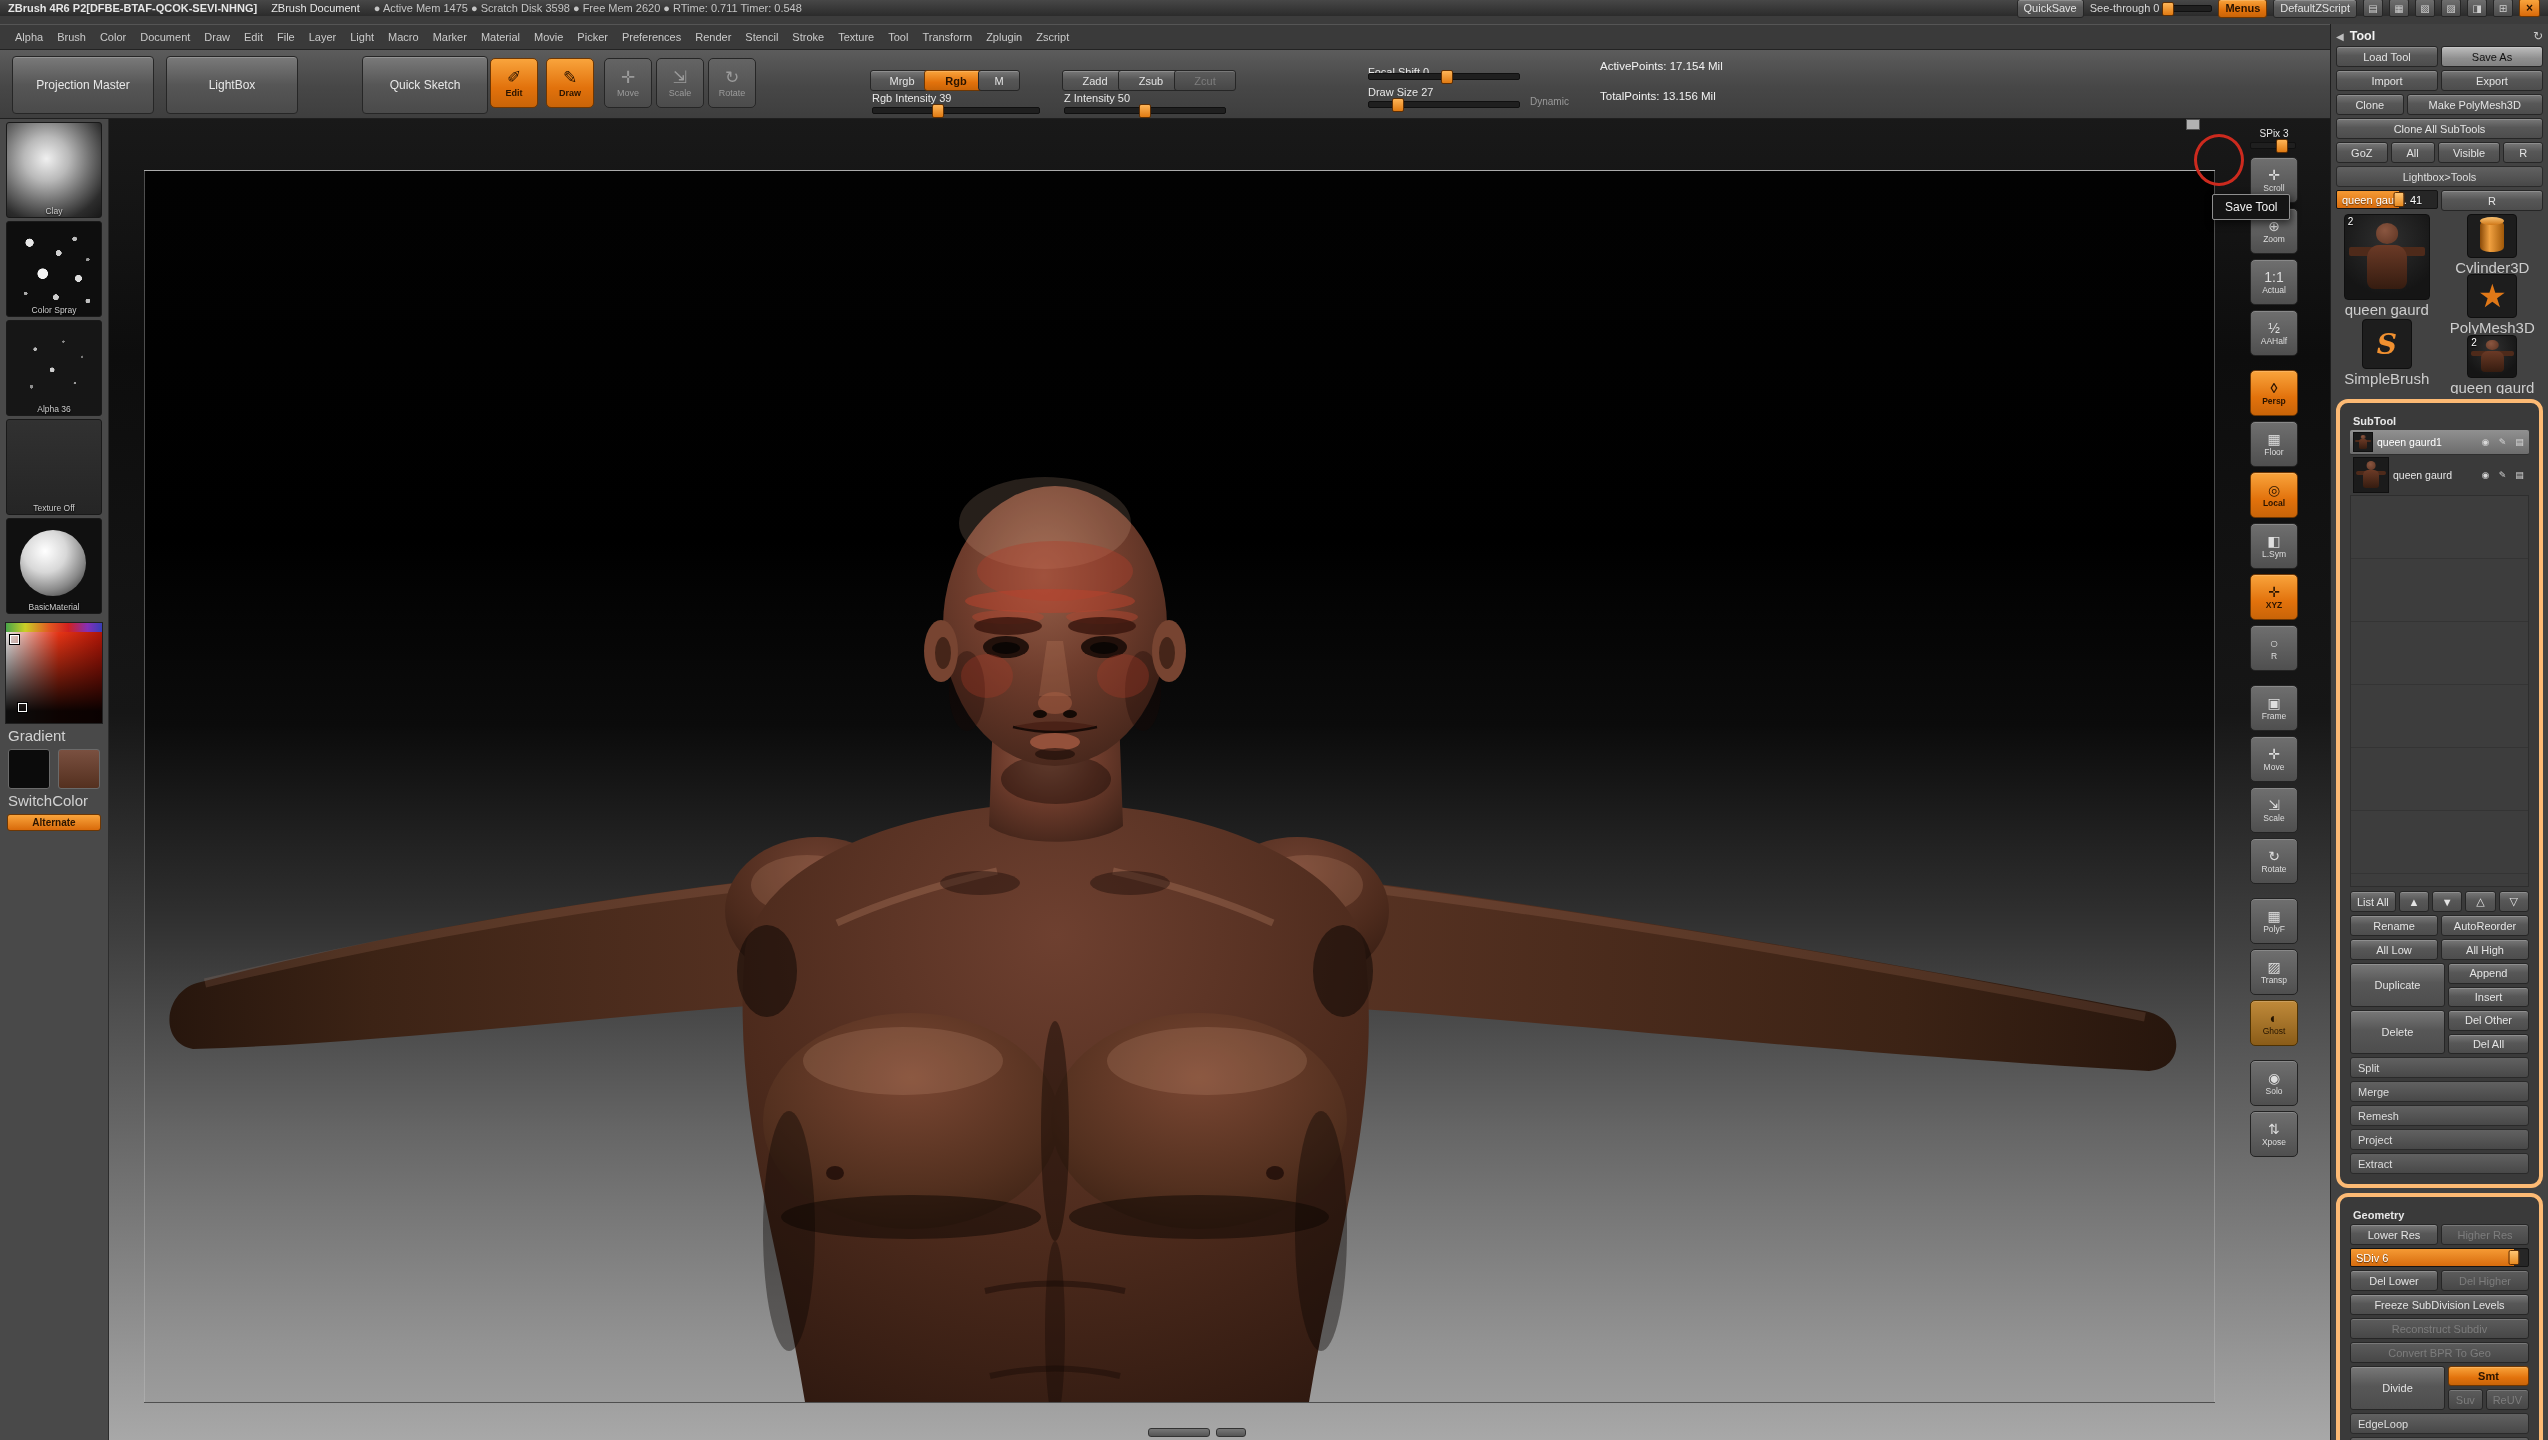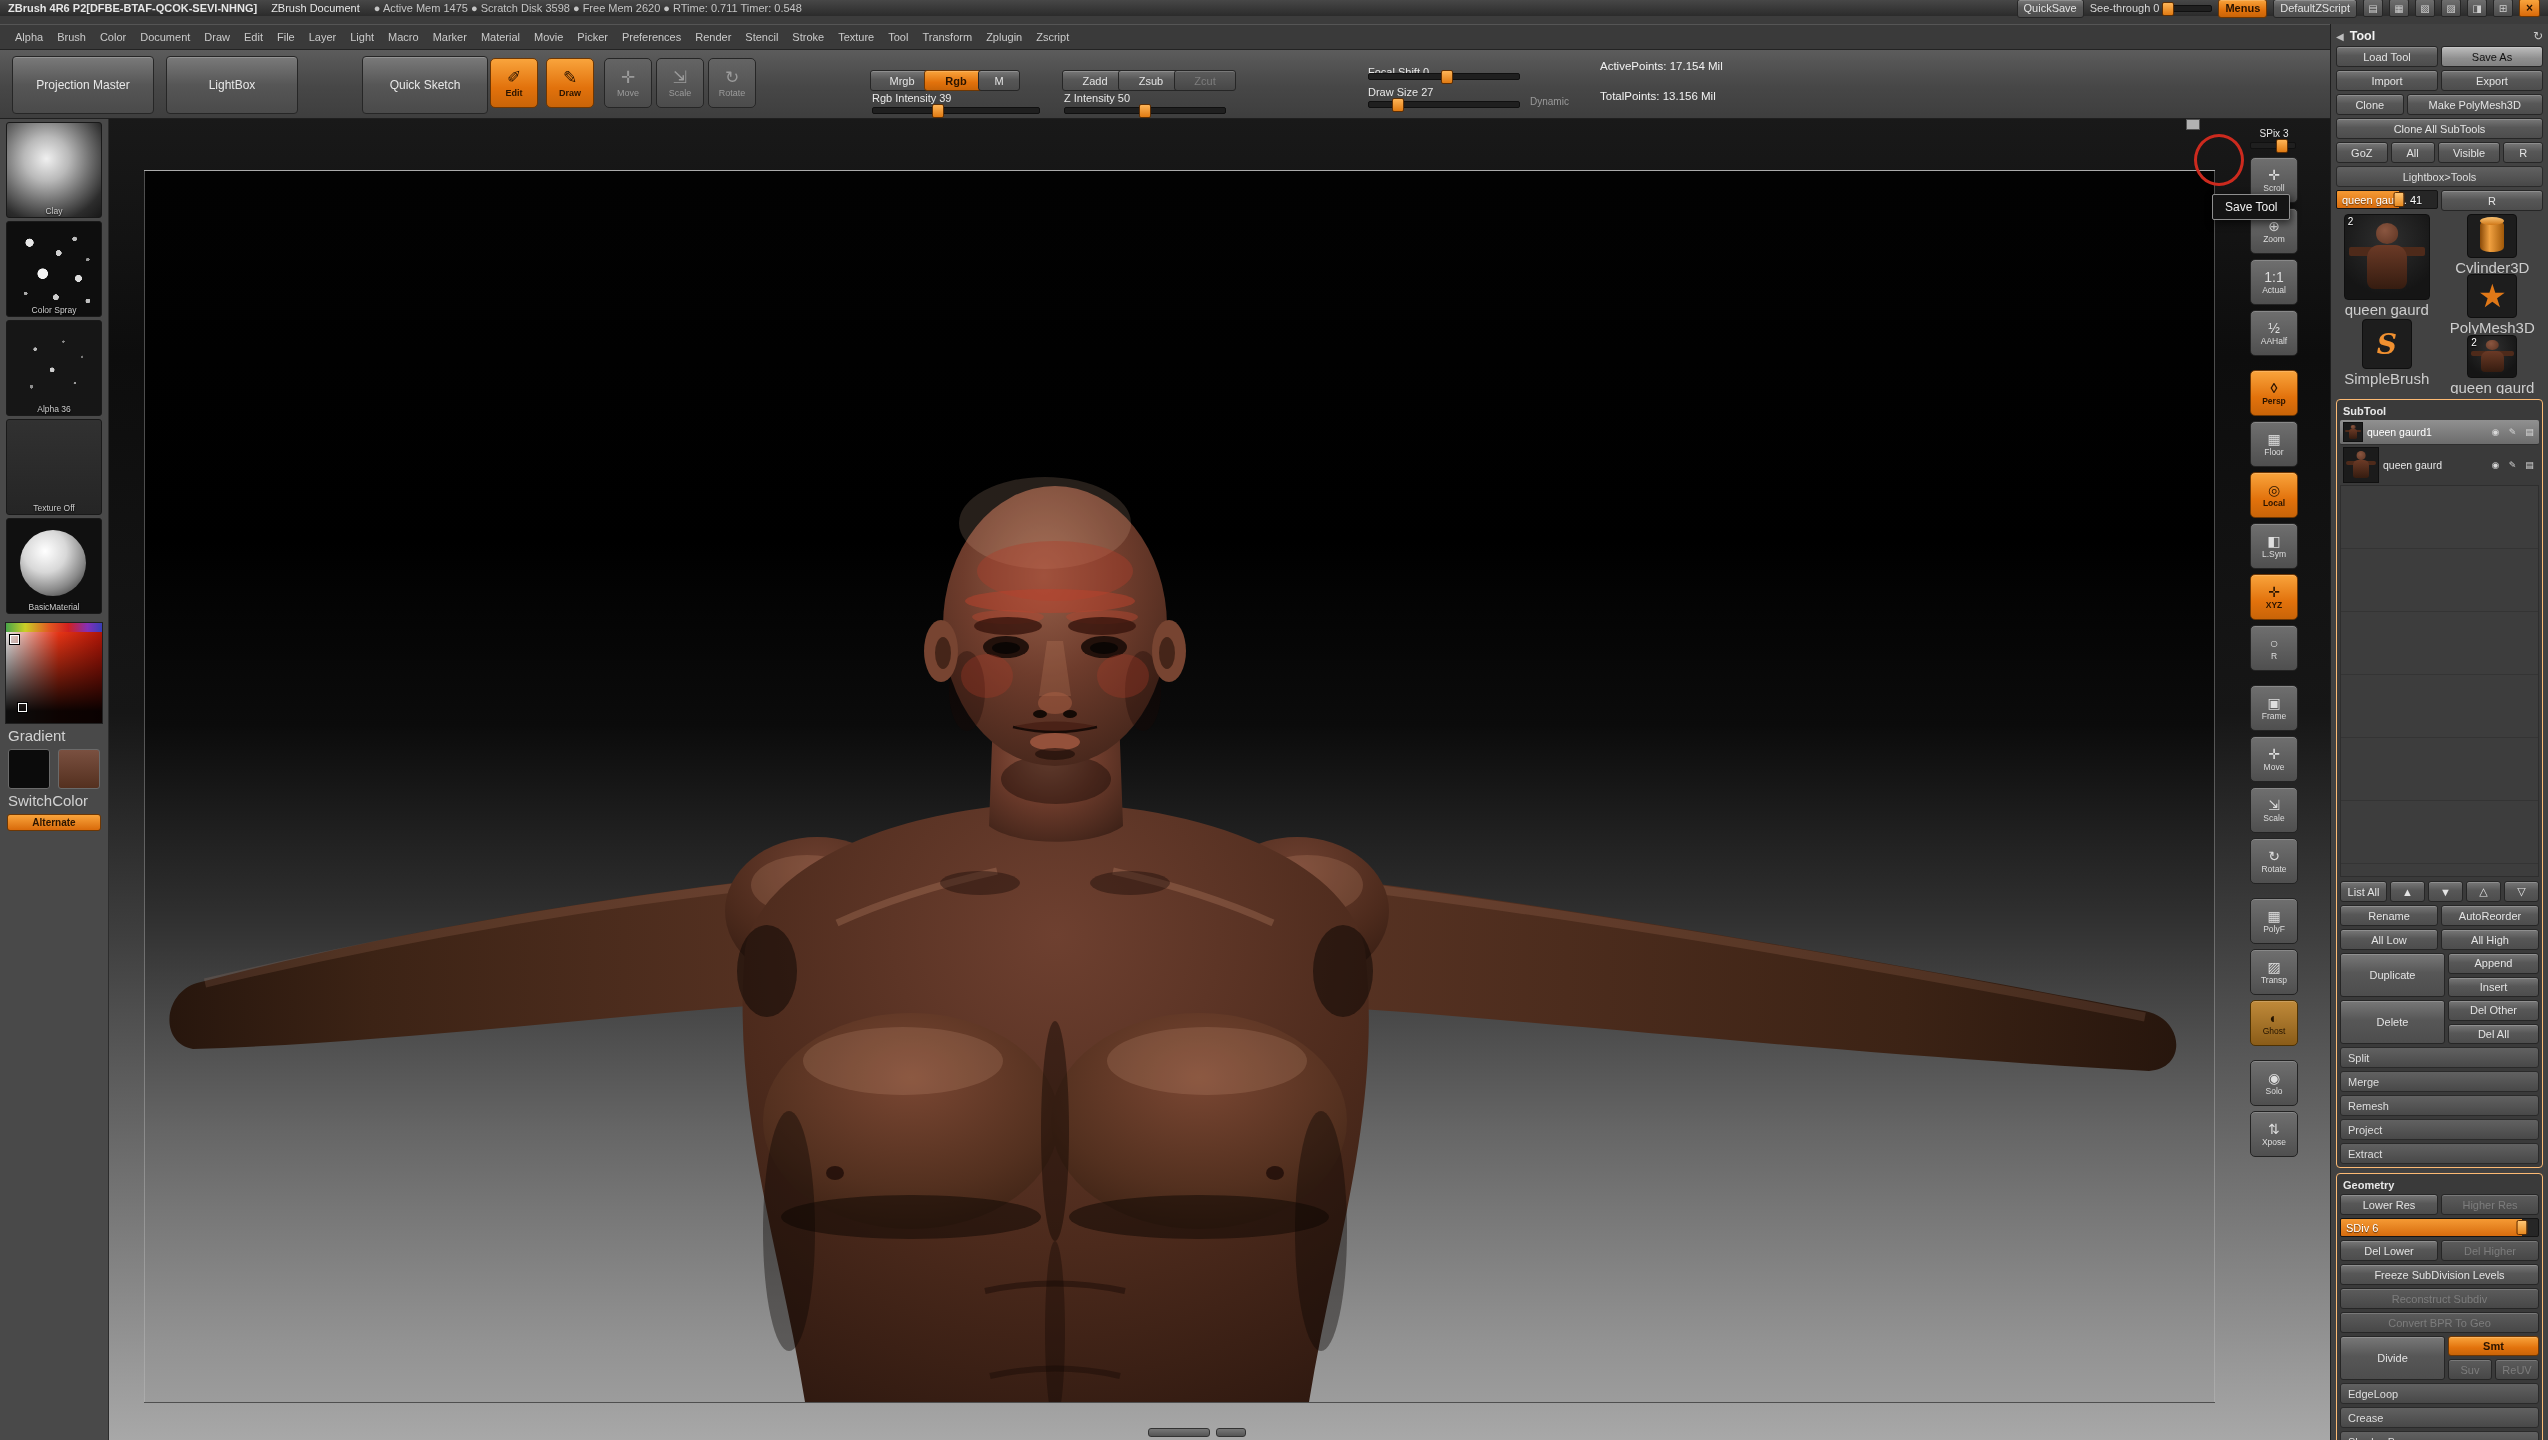--- a/index.html
+++ b/index.html
@@ -128,21 +128,21 @@
   .strip-btn.half{background:linear-gradient(#c08a3a,#8a5c18);border-color:#4e3203;color:#241400}
 
   
   #toolpanel{left:2330px;top:24px;right:0;bottom:0;background:#424242;border-left:1px solid #1e1e1e;
      padding:2px 5px;box-sizing:border-box;overflow:hidden;font-size:11px;z-index:18}
   .panel-header{display:flex;align-items:center;height:20px;color:#f2f2f2;font-size:12.5px;font-weight:bold;gap:6px}
   .panel-header .rfresh{margin-left:auto;font-weight:normal;color:#c9c9c9;font-size:12px}
   .collapse{color:#bdbdbd;font-size:10px}
   .row{display:flex;gap:3px;margin-bottom:3px}
   .row .btn{flex:1}
-  .section{background:#3a3a3a;border:1px solid #fdba74;border-radius:4px;padding:3px;margin-top:5px}
+  .section{background:#3a3a3a;border:4px solid #fdba74;border-radius:12px;padding:10px;margin-top:5px}
   .section-h{height:15px;display:flex;align-items:center;font-weight:bold;color:#e8e8e8;font-size:11px;padding:0 3px;margin-bottom:2px}
   .thumbs{display:flex;gap:4px;margin:3px 0 2px 0;height:180px}
   .tcol{display:flex;flex-direction:column;align-items:center;gap:1px;flex:1}
   .thumb-lg{width:84px;height:84px;border-radius:4px;position:relative}
   .thumb-sm{width:48px;height:48px;border-radius:4px;position:relative}
   .figbox{background:radial-gradient(circle at 50% 30%,#2f2f2f,#151515 75%);border:1px solid #0f0f0f}
   .figbox .mini-head{position:absolute;left:50%;top:10%;width:26%;height:24%;transform:translateX(-50%);
      border-radius:50%;background:radial-gradient(circle at 40% 35%,#8a5640,#5c3322)}
   .figbox .mini-arms{position:absolute;left:5%;right:5%;top:38%;height:11%;background:#4e2a1a;border-radius:2px}
   .figbox .mini-body{position:absolute;left:26%;top:36%;width:48%;height:52%;border-radius:30% 30% 18% 18%;

